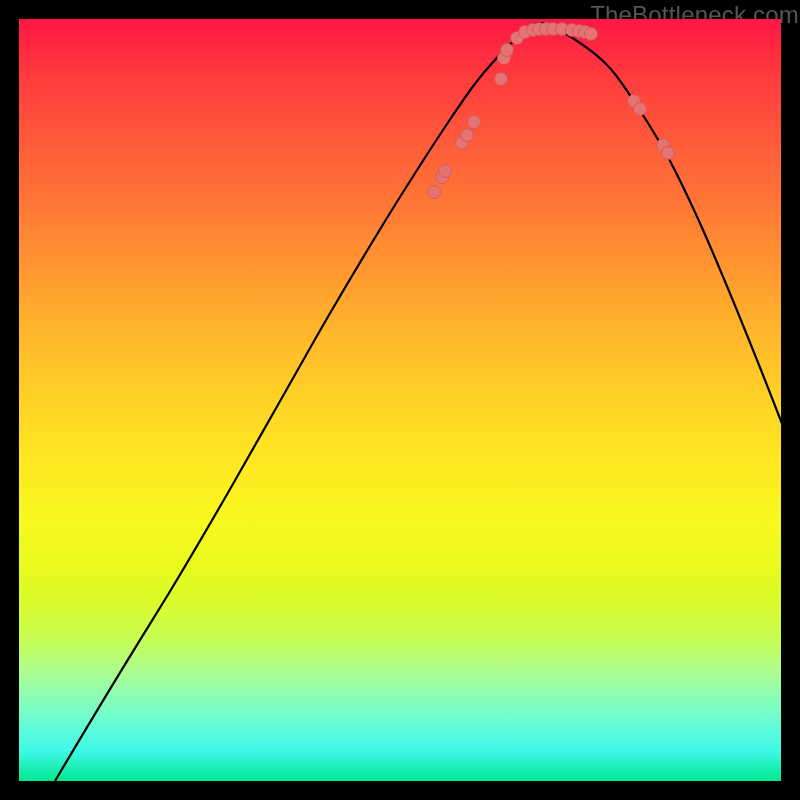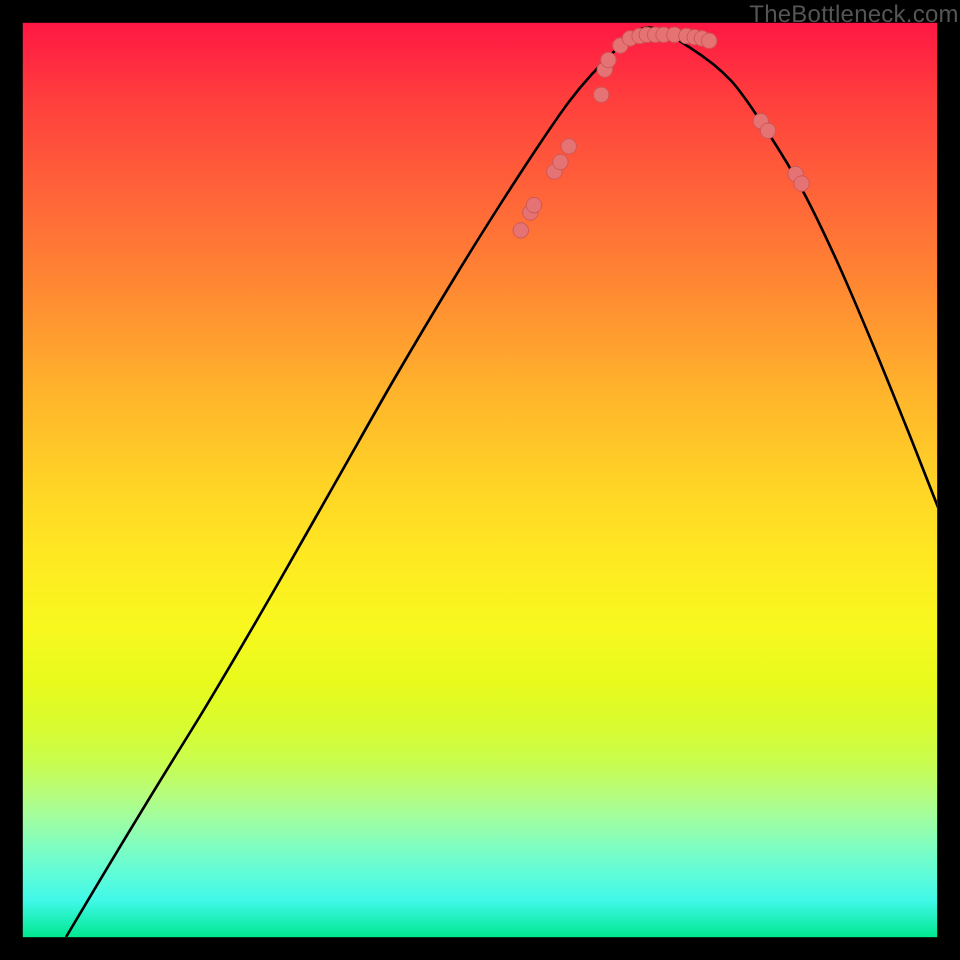--- a/index.html
+++ b/index.html
@@ -33,21 +33,21 @@
       #80fdc0 90%,
       #60fcd8 93%,
       #40f8e8 96%,
       #00e890 100%
     );
   }
   .attribution {
     position: absolute;
     top: 1px;
     right: 1px;
-    font-size: 20px;
+    font-size: 24px;
     color: #555;
     font-weight: normal;
     letter-spacing: 0.2px;
   }
   svg.curve {
     position: absolute;
     left: 0;
     top: 0;
     width: 100%;
     height: 100%;

